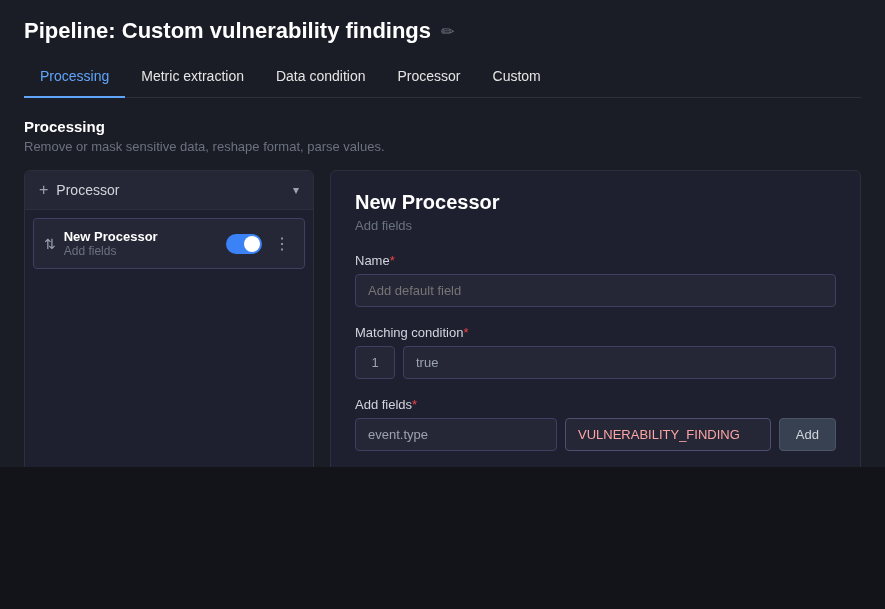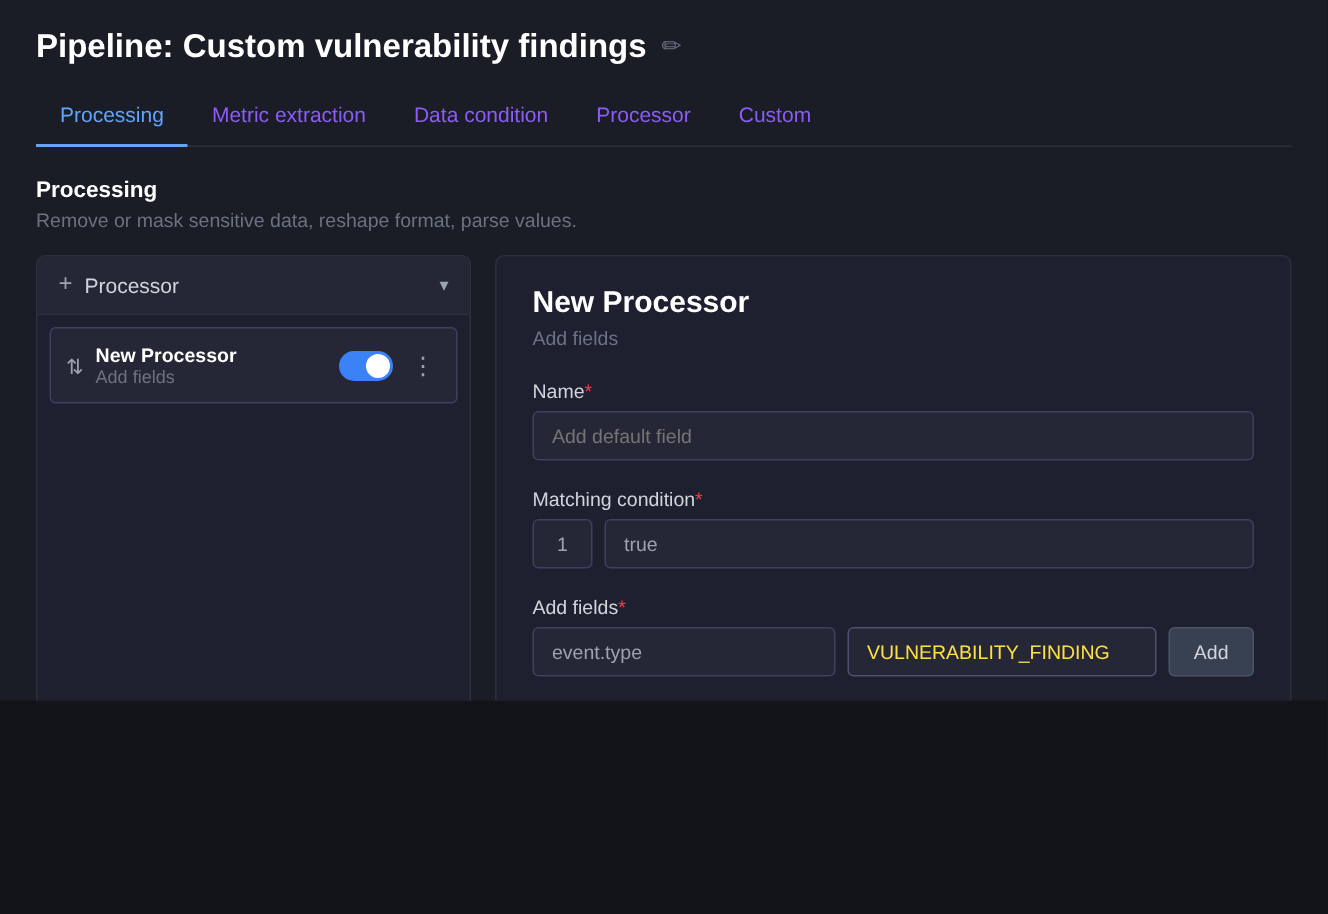--- a/index.html
+++ b/index.html
@@ -48,21 +48,21 @@
 
     
     .tabs {
       display: flex;
       gap: 0;
       border-bottom: 1px solid #2d2f3d;
     }
 
     .tab {
       padding: 8px 16px 12px 16px;
-      color: #8b5cf6;
+      color: #e5e5e5;
       cursor: pointer;
       font-size: 14px;
       border-bottom: 2px solid transparent;
       margin-bottom: -1px;
     }
 
     .tab.active {
       color: #60a5fa;
       border-bottom: 2px solid #60a5fa;
       font-weight: 500;
@@ -299,21 +299,21 @@
       font-size: 13px;
       outline: none;
     }
 
     .field-value-input {
       flex: 1.2;
       background: #252736;
       border: 1px solid #4d5070;
       border-radius: 4px;
       padding: 8px 12px;
-      color: #fde047;
+      color: #fca5a5;
       font-size: 13px;
       outline: none;
     }
 
     .add-button {
       background: #374151;
       border: 1px solid #4b5563;
       border-radius: 4px;
       padding: 8px 16px;
       color: #d1d5db;

